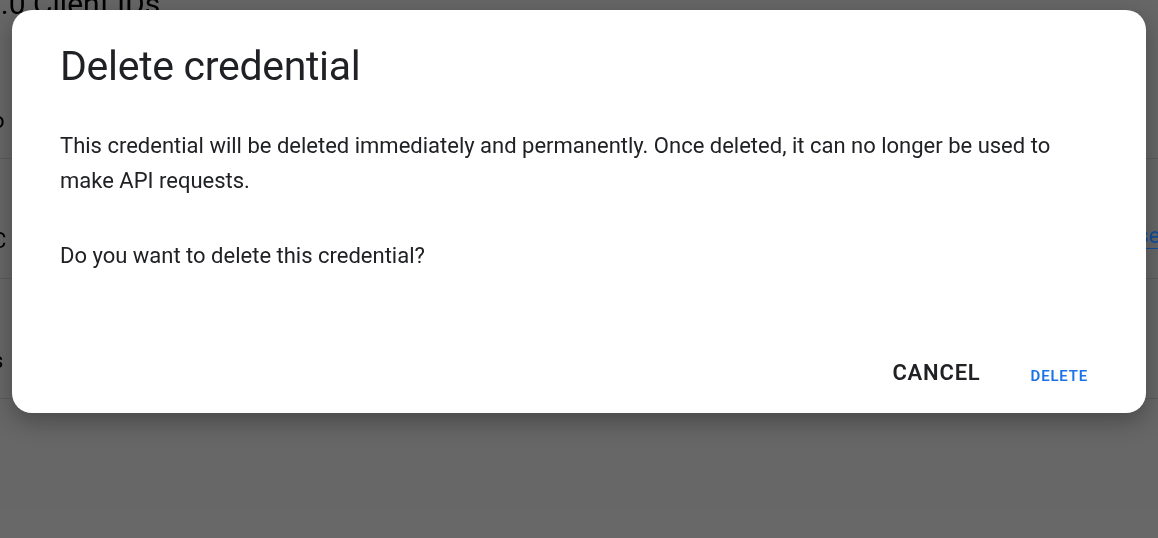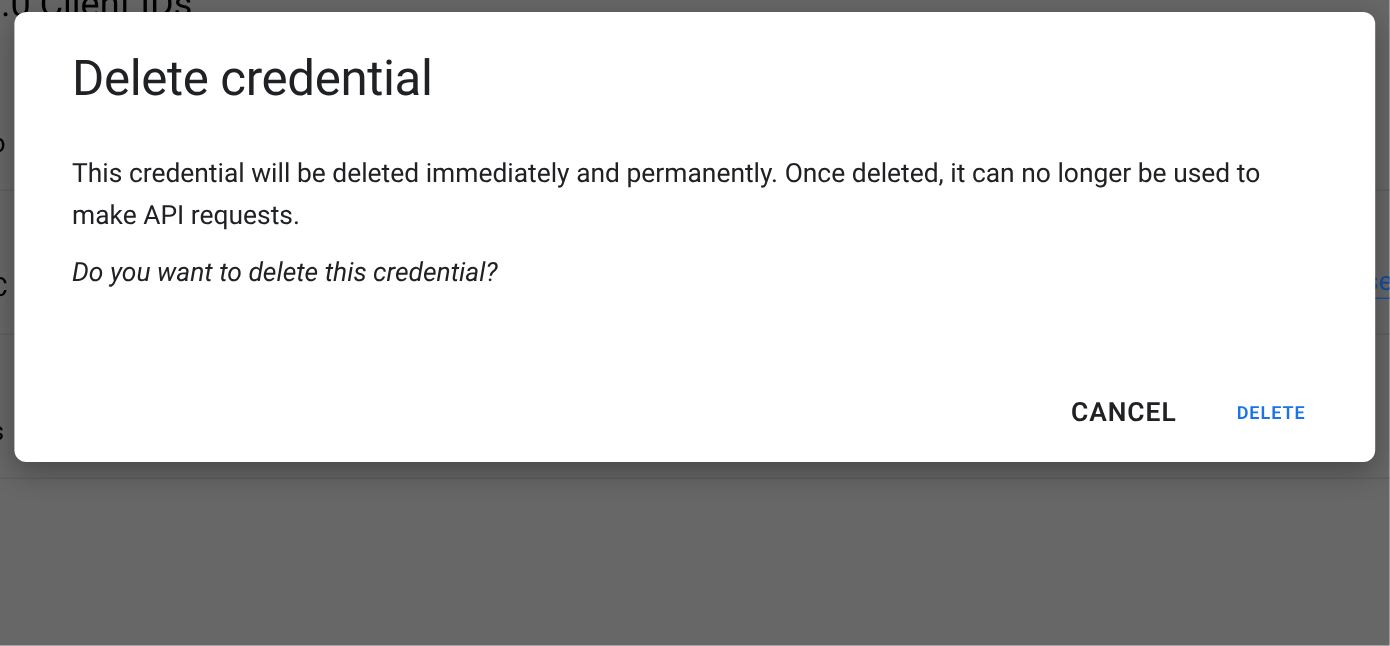--- a/index.html
+++ b/index.html
@@ -92,48 +92,47 @@
       width: 100%;
       height: 100%;
       background: rgba(0,0,0,0.32);
     }
     .dialog {
       position: absolute;
       top: 10px;
       left: 12px;
       right: 12px;
       background: #fff;
-      border-radius: 10px;
+      border-radius: 20px;
       box-shadow: 0 8px 24px rgba(0,0,0,0.3);
       padding: 32px 48px 28px 48px;
     }
     .dialog-title {
       font-size: 41px;
       font-weight: 400;
       color: #202124;
       margin-bottom: 38px;
       letter-spacing: -0.3px;
     }
     .dialog-body {
       font-size: 22px;
       line-height: 1.6;
       color: #202124;
       margin-bottom: 86px;
     }
     .dialog-body p {
-      margin-bottom: 12px;
+      margin-bottom: 40px;
     }
     .dialog-body p:last-child {
       margin-bottom: 0;
-      font-style: italic;
     }
     .dialog-actions {
       display: flex;
       justify-content: flex-end;
-      align-items: center;
+      align-items: flex-end;
       gap: 50px;
       padding-right: 10px;
     }
     .btn-cancel {
       font-size: 22px;
       font-weight: 600;
       color: #202124;
       letter-spacing: 0.8px;
       background: none;
       border: none;

